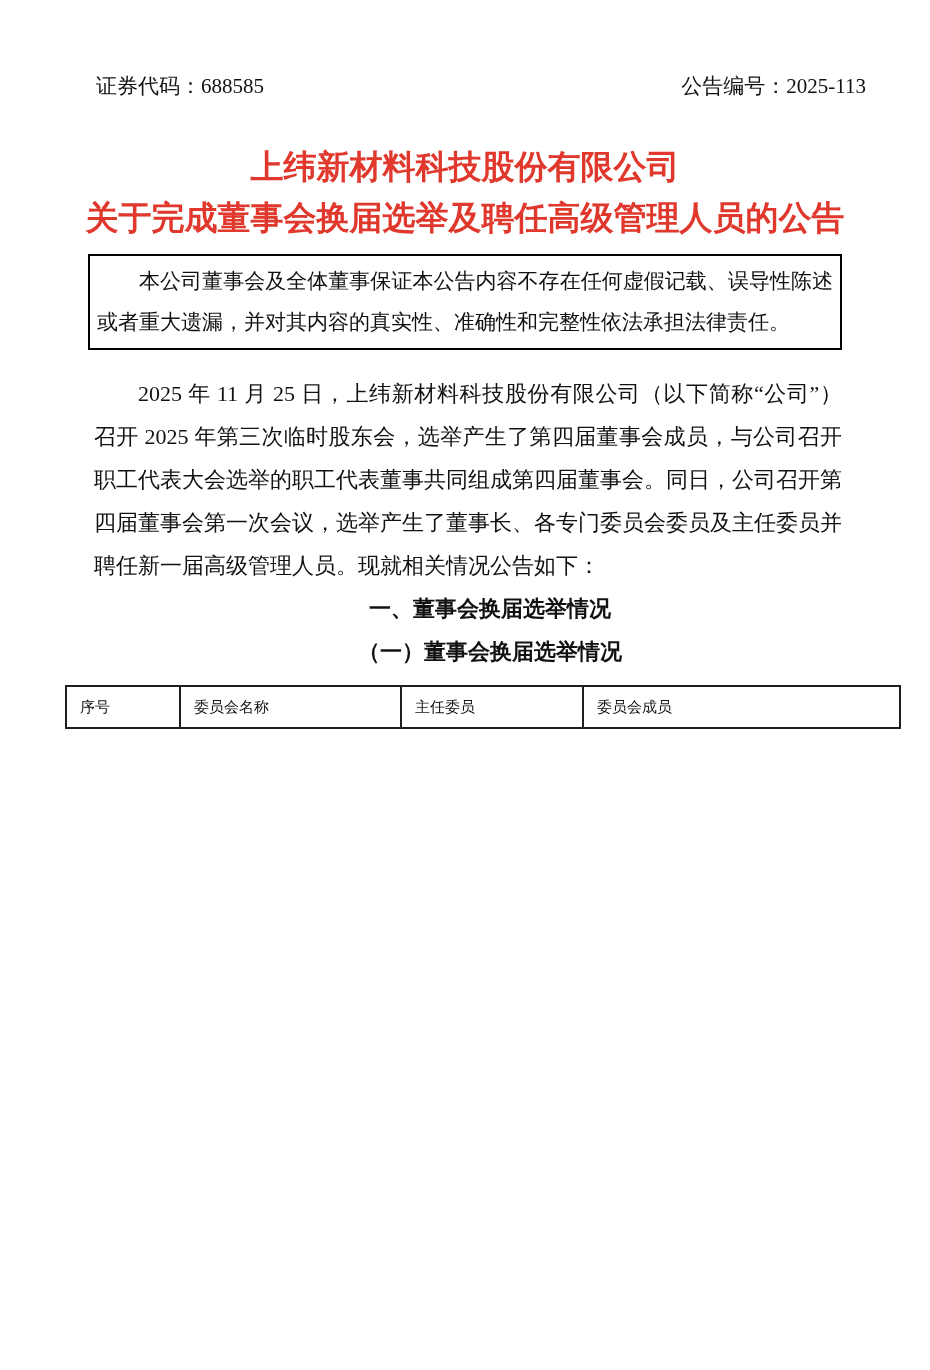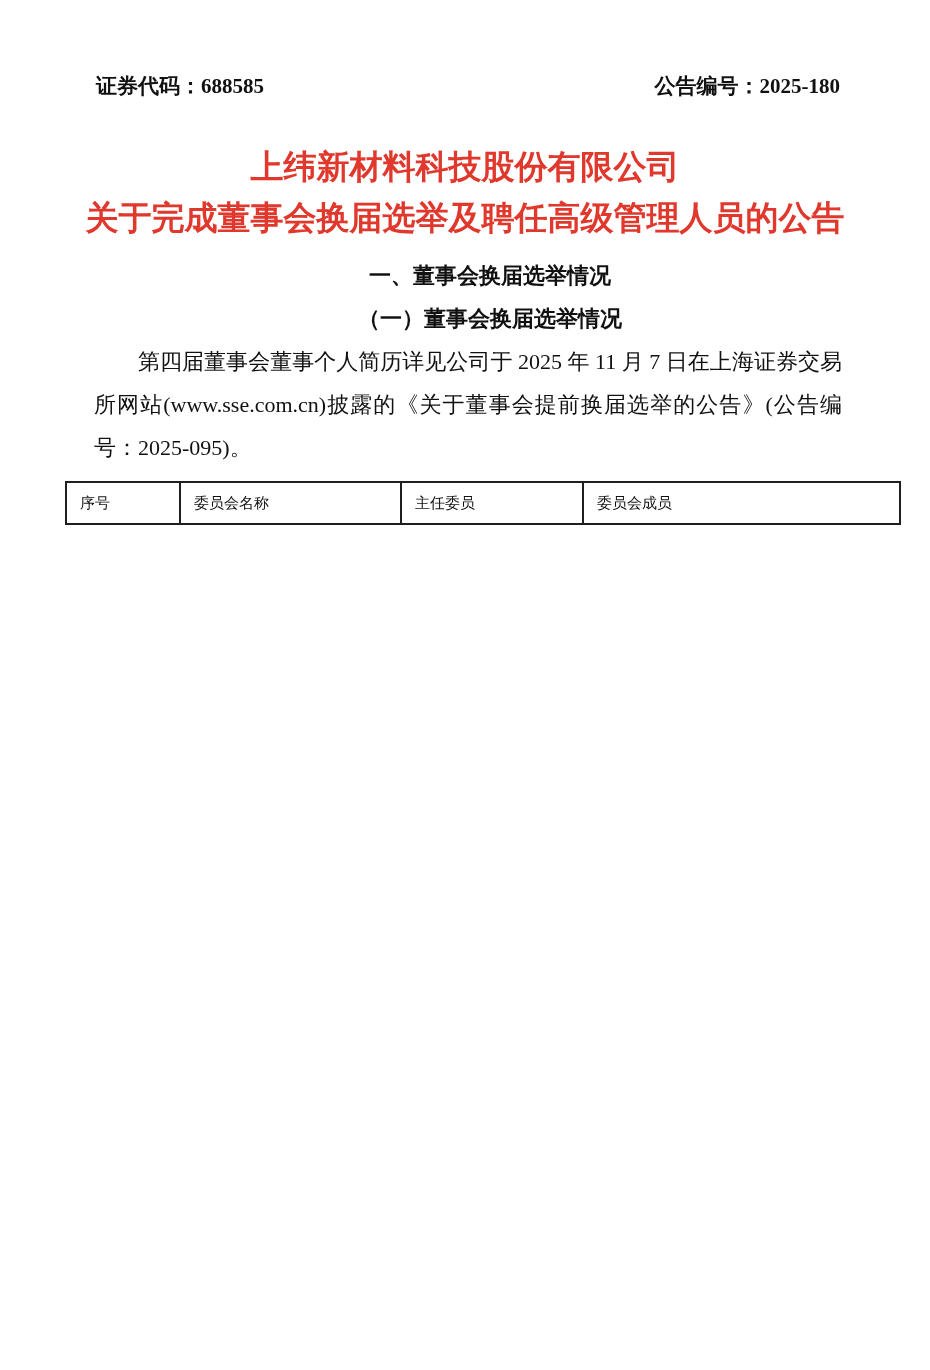--- a/index.html
+++ b/index.html
@@ -13,29 +13,29 @@
     height: 1370px;
     background: #ffffff;
     overflow: hidden;
     color: #111111;
     font-family: "Liberation Serif", serif;
   }
   
   .doc-header {
     display: flex;
     justify-content: space-between;
-    padding: 72px 90px 0 96px;
+    padding: 72px 64px 0 96px;
     font-size: 21px;
-    font-weight: bold;
+    font-weight: normal;
     white-space: nowrap;
     gap: 12px;
   }
   
   .title-block {
-    margin: 42px auto 12px;
+    margin: 42px auto 0;
     width: 760px;
     text-align: center;
     font-family: "Liberation Sans", sans-serif;
     font-weight: bold;
     font-size: 33px;
     line-height: 49px;
     color: #e0382c;
   }
   .title-block .subject { margin-top: 2px; }
   
@@ -89,33 +89,36 @@
   .col-chair  { width: 163px; }
   .col-member { width: 298px; }
 </style>
 </head>
 <body>
 
 <div class="page">
 
   <div class="doc-header">
     <span>证券代码：688585</span>
-    <span>公告编号：2025-180</span>
+    <span>公告编号：2025-113</span>
   </div>
 
   <div class="title-block" style="color: rgb(224, 56, 44);">
     <div class="company">上纬新材料科技股份有限公司</div>
     <div class="subject">关于完成董事会换届选举及聘任高级管理人员的公告</div>
   </div>
 
+  <div class="disclaimer-box">
+    <span>本公司董事会及全体董事保证本公告内容不存在任何虚假记载、误导性陈述或者重大遗漏，并对其内容的真实性、准确性和完整性依法承担法律责任。</span>
+  </div>
 
   <div class="body-text">
+    <p class="para first">2025 年 11 月 25 日，上纬新材料科技股份有限公司（以下简称“公司”）召开 2025 年第三次临时股东会，选举产生了第四届董事会成员，与公司召开职工代表大会选举的职工代表董事共同组成第四届董事会。同日，公司召开第四届董事会第一次会议，选举产生了董事长、各专门委员会委员及主任委员并聘任新一届高级管理人员。现就相关情况公告如下：</p>
     <p class="heading">一、董事会换届选举情况</p>
     <p class="heading">（一）董事会换届选举情况</p>
-    <p class="para">第四届董事会董事个人简历详见公司于 2025 年 11 月 7 日在上海证券交易所网站(www.sse.com.cn)披露的《关于董事会提前换届选举的公告》(公告编号：2025-095)。</p>
   </div>
 
   <table class="committee-table">
     <tbody>
       <tr>
         <td class="col-seq">序号</td>
         <td class="col-name">委员会名称</td>
         <td class="col-chair">主任委员</td>
         <td class="col-member">委员会成员</td>
       </tr>

